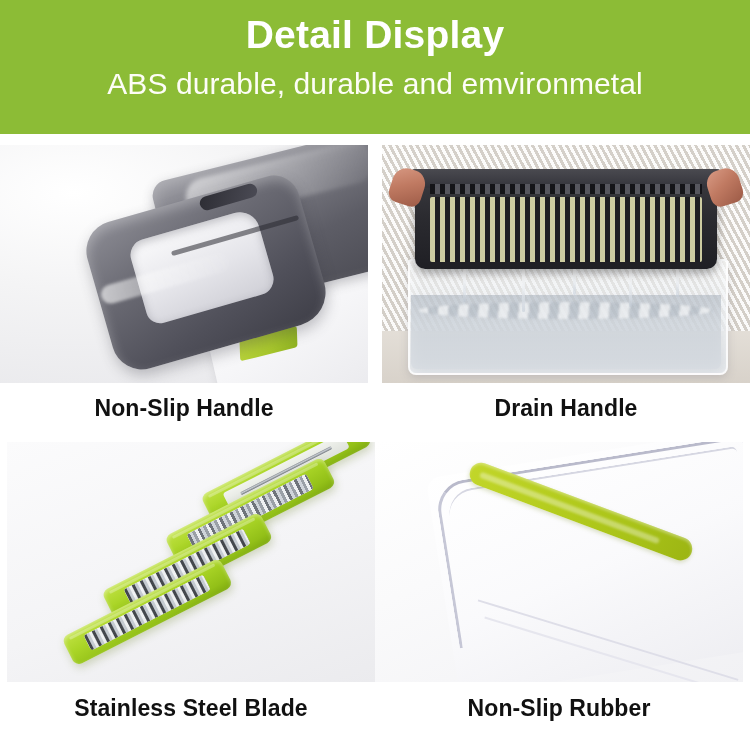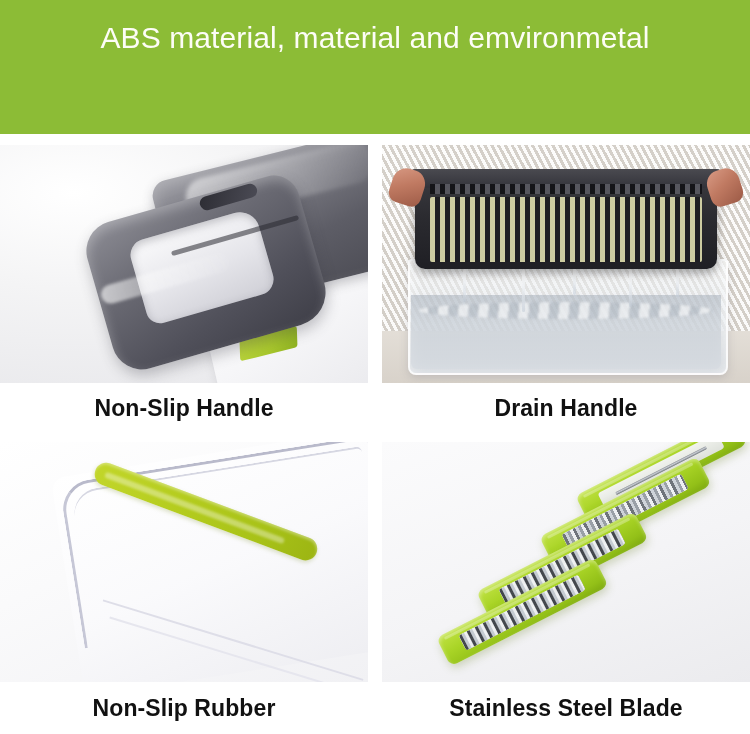--- a/index.html
+++ b/index.html
@@ -379,21 +379,22 @@
     left: 4%; top: 8%;
     width: 92%; height: 10%;
     background: rgba(255,255,255,0.28);
     border-radius: 4px;
   }
 </style>
 </head>
 <body>
 
 <div class="header-band">
-  <div class="header-subtitle">ABS material, material and emvironmetal</div>
+  <div class="header-title">Detail Display</div>
+  <div class="header-subtitle">ABS durable, durable and emvironmetal</div>
 </div>
 
 <div class="grid">
 
   <div class="cell cell-l">
     <div class="photo p1">
       <div class="base-plate"></div>
       <div class="green-foot"></div>
       <div class="body"></div>
       <div class="body-gloss"></div>
@@ -419,33 +420,20 @@
       <div class="drip" style="left:67%; top:52%; height:16%;"></div>
       <div class="drip" style="left:80%; top:52%; height:12%;"></div>
       <div class="basket"></div>
       <div class="basket-rim"></div>
       <div class="slots-top"></div>
       <div class="slots"></div>
       <div class="hand hand-l"></div>
       <div class="hand hand-r"></div>
     </div>
     <div class="cap">Drain Handle</div>
-  </div>
-
-  <div class="cell cell-bl">
-    <div class="photo p3">
-      <div class="box-body"></div>
-      <div class="rim"></div>
-      <div class="rim2"></div>
-      <div class="rubber"></div>
-      <div class="rubber-hi"></div>
-      <div class="bot-edge"></div>
-      <div class="bot-edge2"></div>
-    </div>
-    <div class="cap">Non-Slip Rubber</div>
   </div>
 
   <div class="cell cell-br">
     <div class="photo p4">
       <div class="blade blade-1">
         <div class="lip"></div>
         <div class="inner">
           <div class="edge"></div>
         </div>
       </div>
@@ -464,13 +452,26 @@
       <div class="blade blade-4">
         <div class="lip"></div>
         <div class="inner">
           <div class="pins"></div>
         </div>
       </div>
     </div>
     <div class="cap">Stainless Steel Blade</div>
   </div>
 
+  <div class="cell cell-bl">
+    <div class="photo p3">
+      <div class="box-body"></div>
+      <div class="rim"></div>
+      <div class="rim2"></div>
+      <div class="rubber"></div>
+      <div class="rubber-hi"></div>
+      <div class="bot-edge"></div>
+      <div class="bot-edge2"></div>
+    </div>
+    <div class="cap">Non-Slip Rubber</div>
+  </div>
+
 </div>
 
 </body></html>

